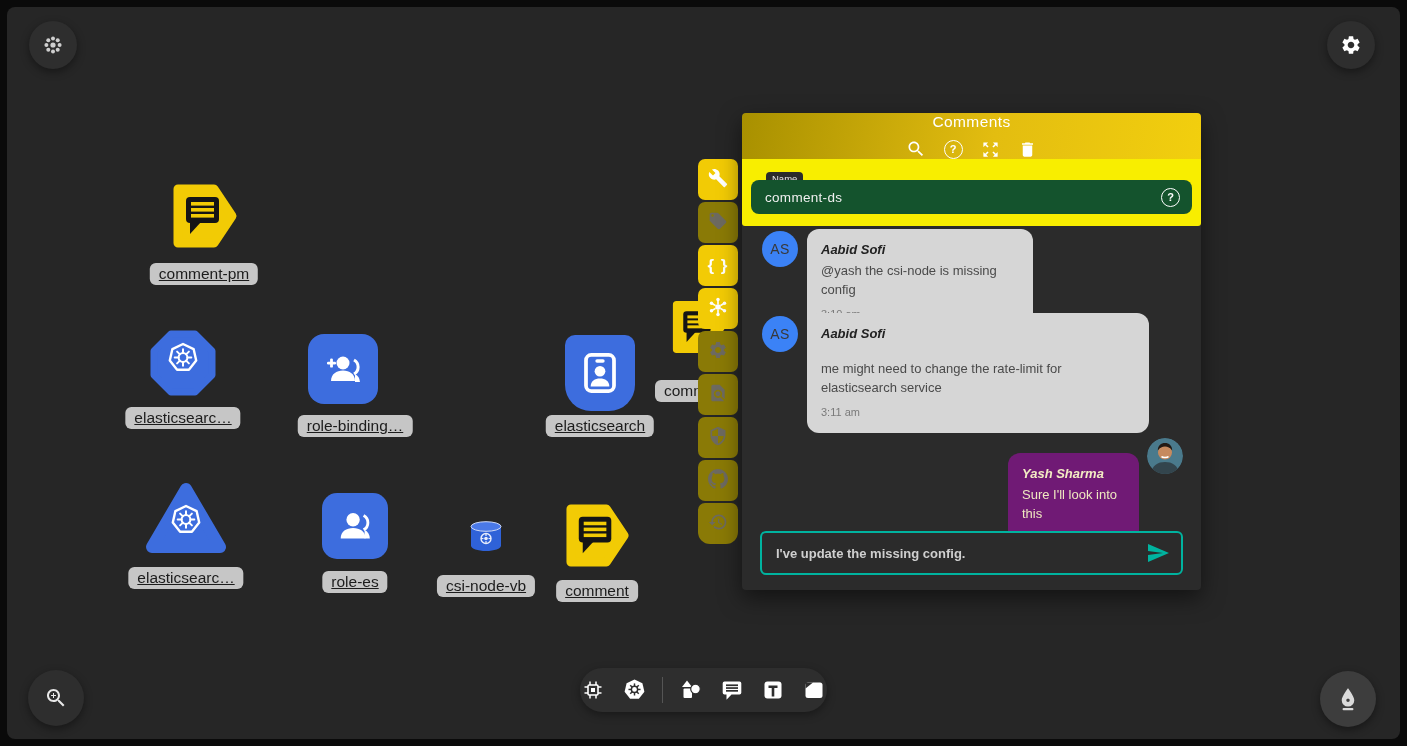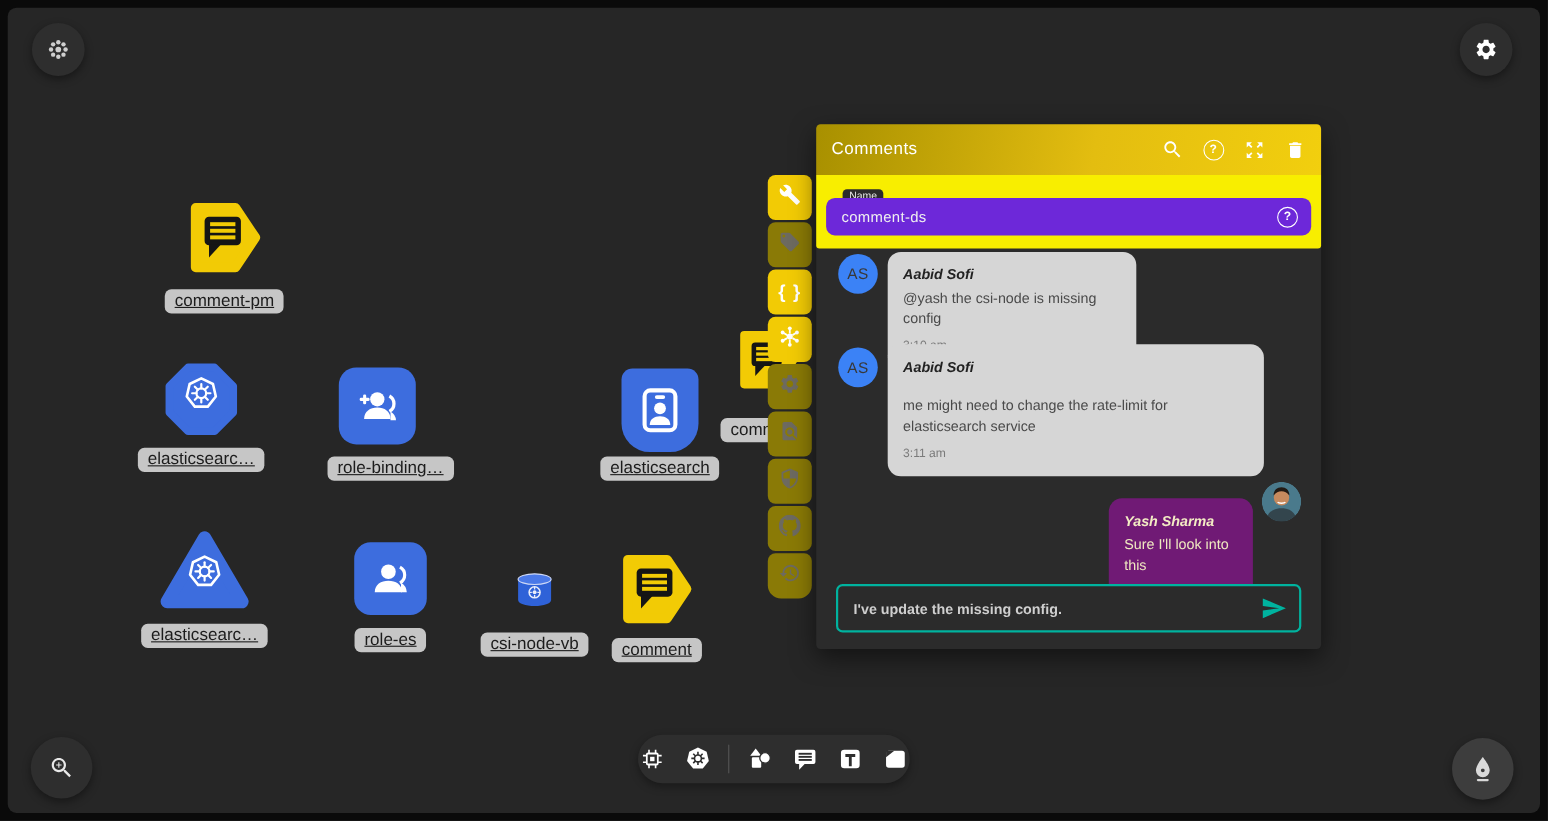--- a/index.html
+++ b/index.html
@@ -36,31 +36,31 @@
   .tb-btn.disabled{background:#8a7a06;}
   .tb-btn .braces{font-size:17px;font-weight:bold;color:#fff;letter-spacing:1px;}
   
   #comments-panel{
     position:absolute;left:735px;top:106px;width:459px;height:477px;z-index:4;
     background:#2b2b2b;border-radius:4px;box-shadow:0 8px 22px rgba(0,0,0,.5);
   }
   #panel-header{
     position:absolute;left:0;top:0;right:0;height:46px;border-radius:4px 4px 0 0;
     background:linear-gradient(100deg,#a89000 0%,#e3bd10 55%,#f2cf0e 100%);
-    display:flex;align-items:center;padding:0 14px;
+    display:flex;align-items:center;padding:0 14px;flex-direction:column;
   }
   #panel-title{color:#fff;font-size:15.5px;letter-spacing:.4px;flex:1;}
   .hdr-icons{display:flex;align-items:center;gap:17px;}
   .hdr-icon{width:20px;height:20px;display:flex;align-items:center;justify-content:center;cursor:pointer;}
   #name-section{
     position:absolute;left:0;top:46px;right:0;height:67px;background:#f8ee00;
     border-radius:0 0 3px 3px;
   }
   #name-input-wrap{
-    position:absolute;left:9px;right:9px;top:21px;height:34px;background:#6d28d9;border-radius:8px;
+    position:absolute;left:9px;right:9px;top:21px;height:34px;background:#14532d;border-radius:8px;
     display:flex;align-items:center;
   }
   #name-tag{
     position:absolute;left:24px;top:13px;background:#2b2b2b;color:#e8e8e8;font-size:9.5px;
     padding:2px 6px 3px 6px;border-radius:4px 4px 0 0;line-height:10px;
   }
   #name-input{
     flex:1;background:transparent;border:none;outline:none;color:#f0f0f0;font-size:13.5px;
     padding:0 14px;font-family:"Liberation Sans", sans-serif;letter-spacing:.3px;
   }

